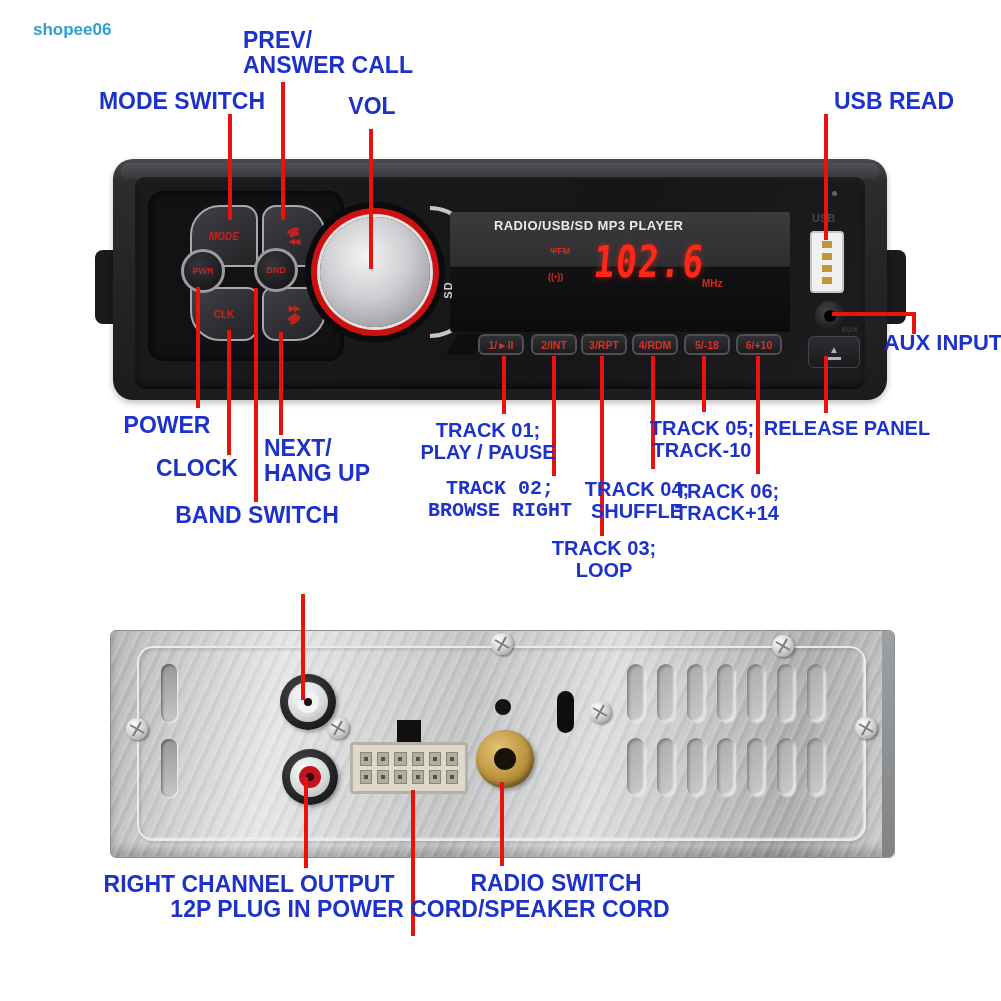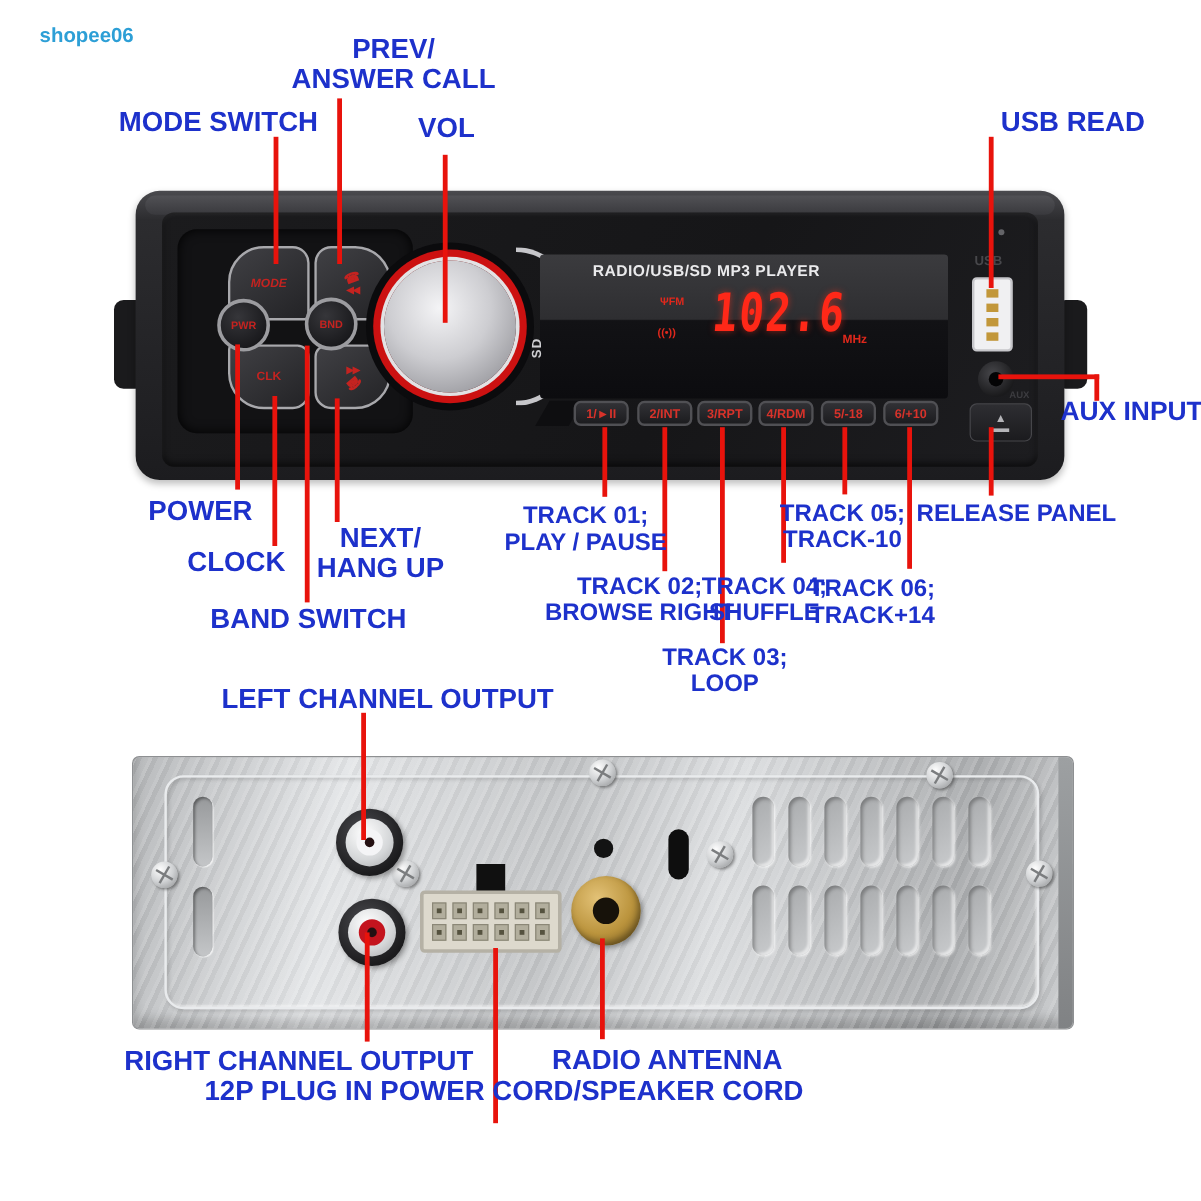--- a/index.html
+++ b/index.html
@@ -1,21 +1,21 @@
 <!DOCTYPE html>
 <html><head>
 <meta charset="utf-8">
 <style>
   html,body{margin:0;padding:0;background:#ffffff;}
   #canvas{position:relative;width:1001px;height:1001px;background:#ffffff;overflow:hidden;
           font-family:"Liberation Sans",sans-serif;}
   
   .lbl{position:absolute;color:#1d31cb;font-weight:bold;font-size:23px;line-height:1.1;
        text-align:center;transform:translateX(-50%);white-space:nowrap;z-index:7;}
-  .lbl.la{transform:none;text-align:center;}
+  .lbl.la{transform:none;text-align:left;}
   .lbl.small{font-size:20px;}
   .wm{position:absolute;left:33px;top:20px;color:#2d9fd6;font-weight:bold;font-size:17px;z-index:7;}
   
   .ln{position:absolute;width:4px;background:#e8130c;z-index:6;}
   .ln.h{height:4px;}
   
   #front{position:absolute;left:113px;top:159px;width:774px;height:241px;z-index:1;
          background:linear-gradient(#4a4a4e,#2c2c2f 10%,#242427 55%,#1c1c1f);
          border-radius:20px;box-shadow:0 3px 6px rgba(0,0,0,.25);}
   .side-tab{position:absolute;width:26px;height:74px;background:#1a1a1c;border-radius:8px;z-index:0;}
@@ -286,38 +286,37 @@
     <div>NEXT/</div>
     <div>HANG UP</div>
   </div>
   <div class="lbl" style="left:257px;top:503px;">BAND SWITCH</div>
   <div class="lbl" style="left:943px;top:331px;font-size:22px;">AUX INPUT</div>
   <div class="lbl small" style="left:847px;top:417px;">RELEASE PANEL</div>
   <div class="lbl small" style="left:488px;top:419px;">
     <div>TRACK 01;</div>
       <div>PLAY / PAUSE</div>
   </div>
-  <div class="lbl small" style="left:533px;top:478px;">
+  <div class="lbl small" style="left:500px;top:478px;font-family:Liberation Mono, monospace;">
     <div>TRACK 02;</div>
       <div>BROWSE RIGHT</div>
   </div>
   <div class="lbl small" style="left:604px;top:537px;">
     <div>TRACK 03;</div>
       <div>LOOP</div>
   </div>
   <div class="lbl small" style="left:637px;top:478px;">
     <div>TRACK 04;</div>
       <div>SHUFFLE</div>
   </div>
   <div class="lbl small" style="left:702px;top:417px;">
     <div>TRACK 05;</div>
       <div>TRACK-10</div>
   </div>
   <div class="lbl small" style="left:727px;top:480px;">
     <div>TRACK 06;</div>
       <div>TRACK+14</div>
   </div>
-  <div class="lbl" style="left:323px;top:570px;">LEFT CHANNEL OUTPUT</div>
   <div class="lbl" style="left:249px;top:872px;">RIGHT CHANNEL OUTPUT</div>
-  <div class="lbl" style="left:556px;top:871px;">RADIO ANTENNA</div>
+  <div class="lbl" style="left:556px;top:871px;">RADIO SWITCH</div>
   <div class="lbl" style="left:420px;top:897px;text-align:right;">12P PLUG IN POWER CORD/SPEAKER CORD</div>
 
 </div>
 
 </body></html>

